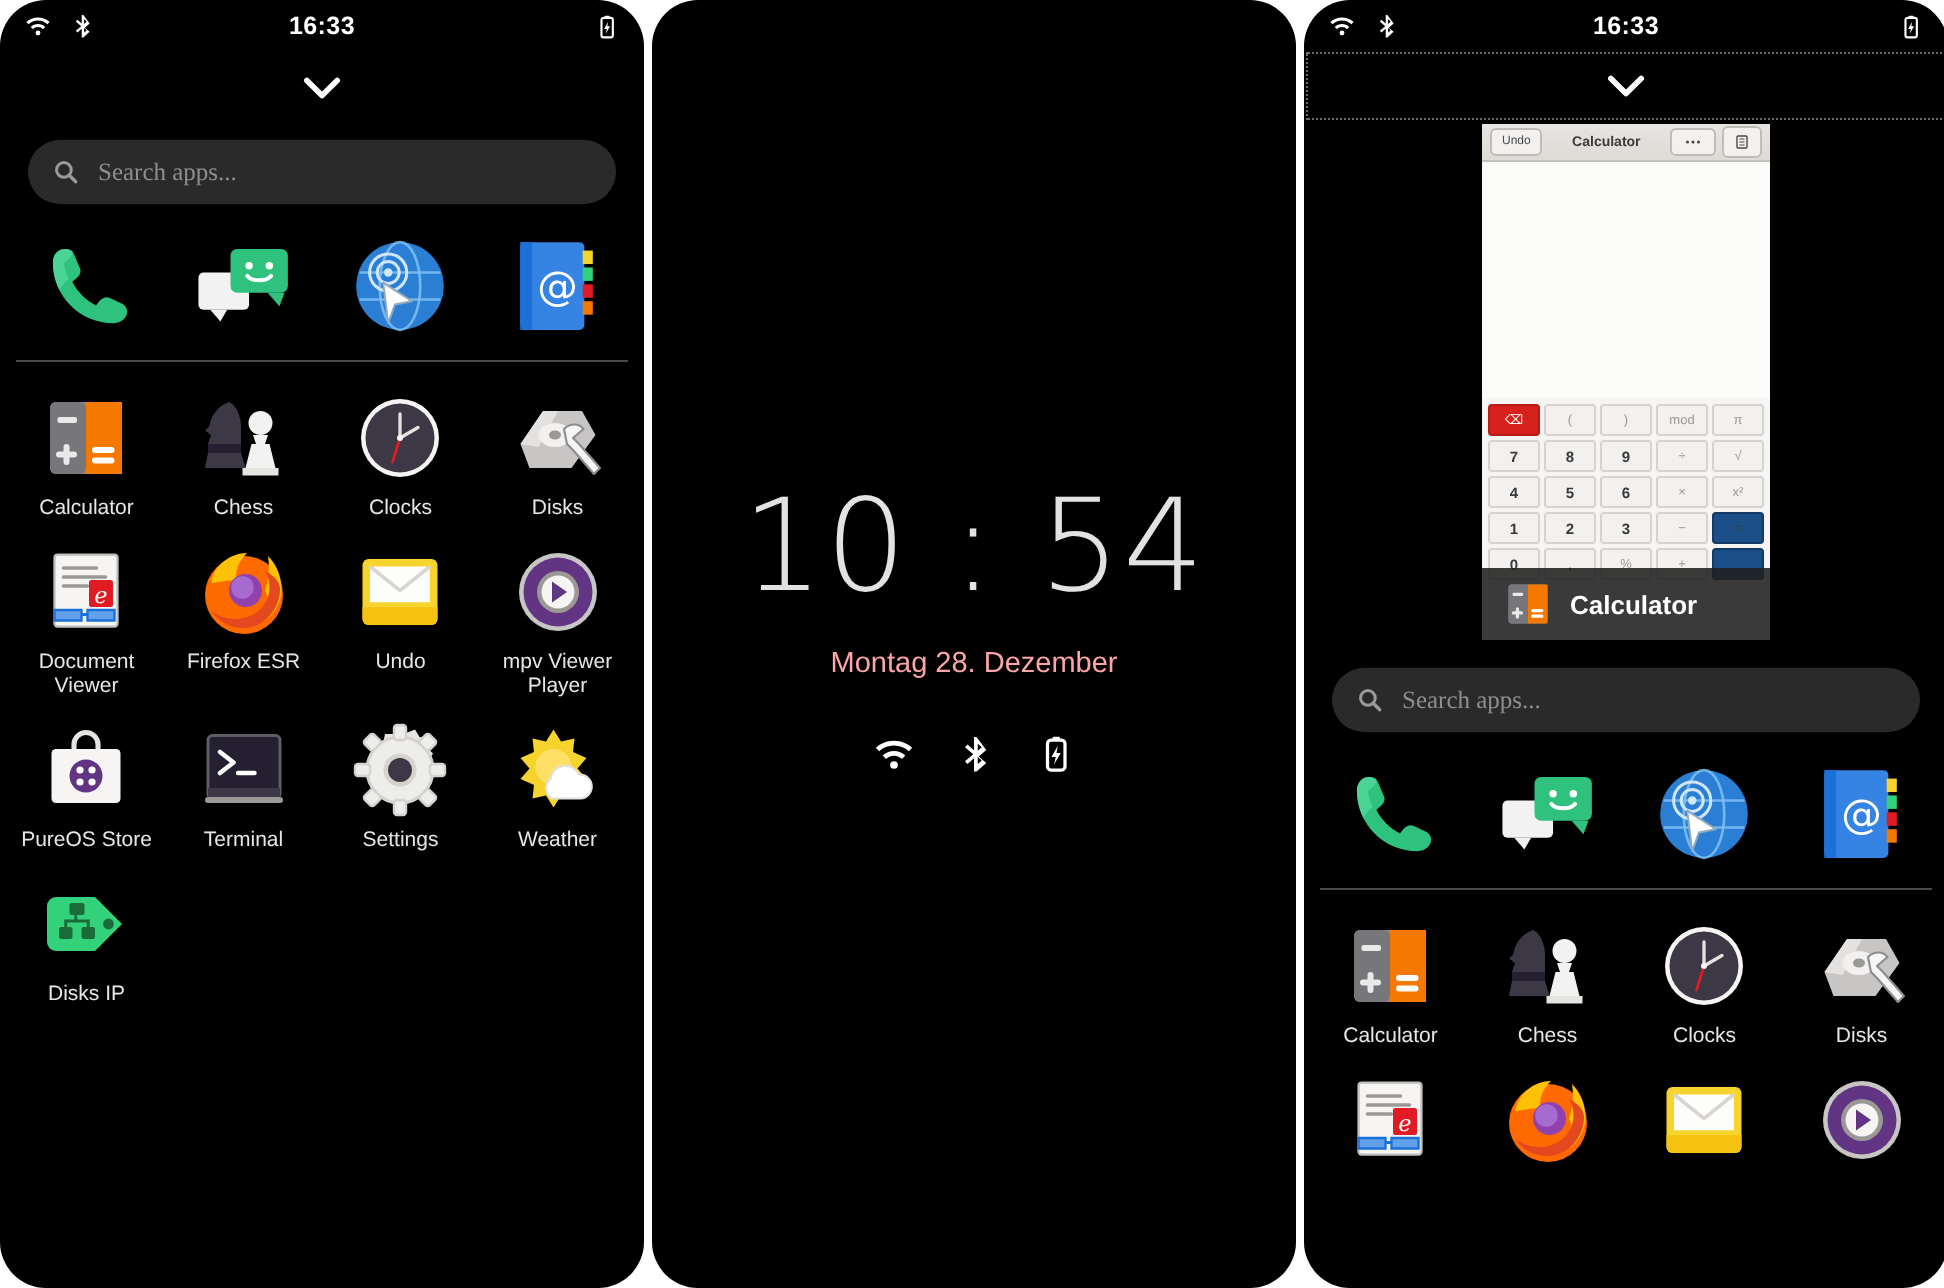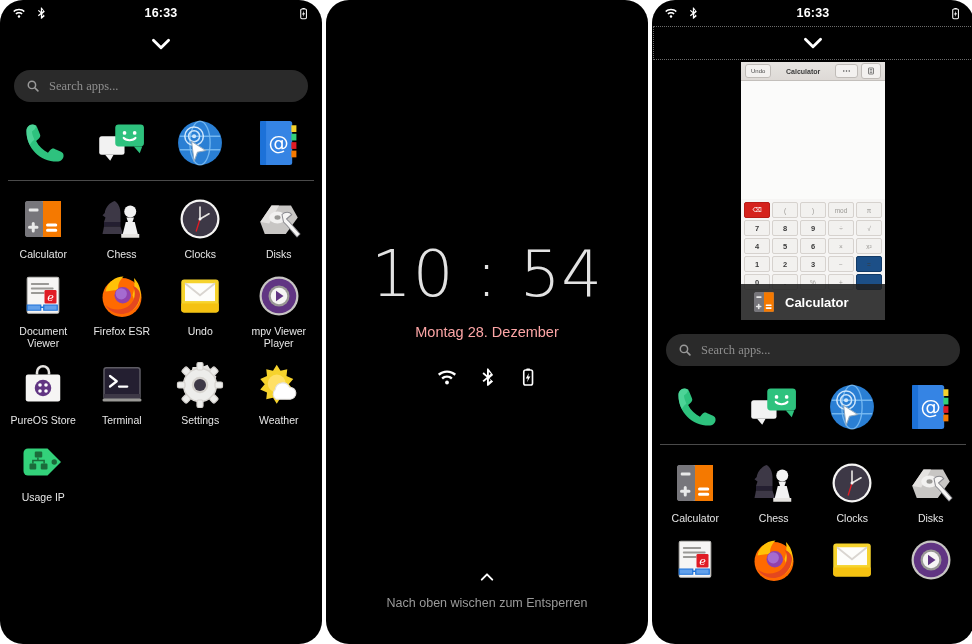--- a/index.html
+++ b/index.html
@@ -506,21 +506,21 @@
       <div class="cell">
         <svg class="ic">
             <use href="#i-weather"></use>
           </svg>
         <span class="lbl">Weather</span>
       </div>
       <div class="cell">
         <svg class="ic">
             <use href="#i-whatip"></use>
           </svg>
-        <span class="lbl">Usage IP</span>
+        <span class="lbl">Disks IP</span>
       </div>
       <div class="cell"></div>
     </div>
   </div>
 
   <div class="gap"></div>
 
   <div class="phone">
     <div class="lock">
       <div class="lock-clock">10 : 54</div>
@@ -530,26 +530,20 @@
             <use href="#i-wifi"></use>
           </svg>
         <svg width="20" height="22">
             <use href="#i-bt"></use>
           </svg>
         <svg width="20" height="22">
             <use href="#i-batt"></use>
           </svg>
       </div>
       <div class="lock-spacer"></div>
-      <div class="lock-hint">
-        <svg width="26" height="18" viewBox="0 0 24 24">
-            <use href="#i-chevup"></use>
-          </svg>
-        <span class="lock-hint-text">Nach oben wischen zum Entsperren</span>
-      </div>
     </div>
   </div>
 
   <div class="gap"></div>
 
   <div class="phone">
 
     <div class="statusbar">
       <div class="sb-left">
         <svg class="sb-icon" width="14" height="14">

